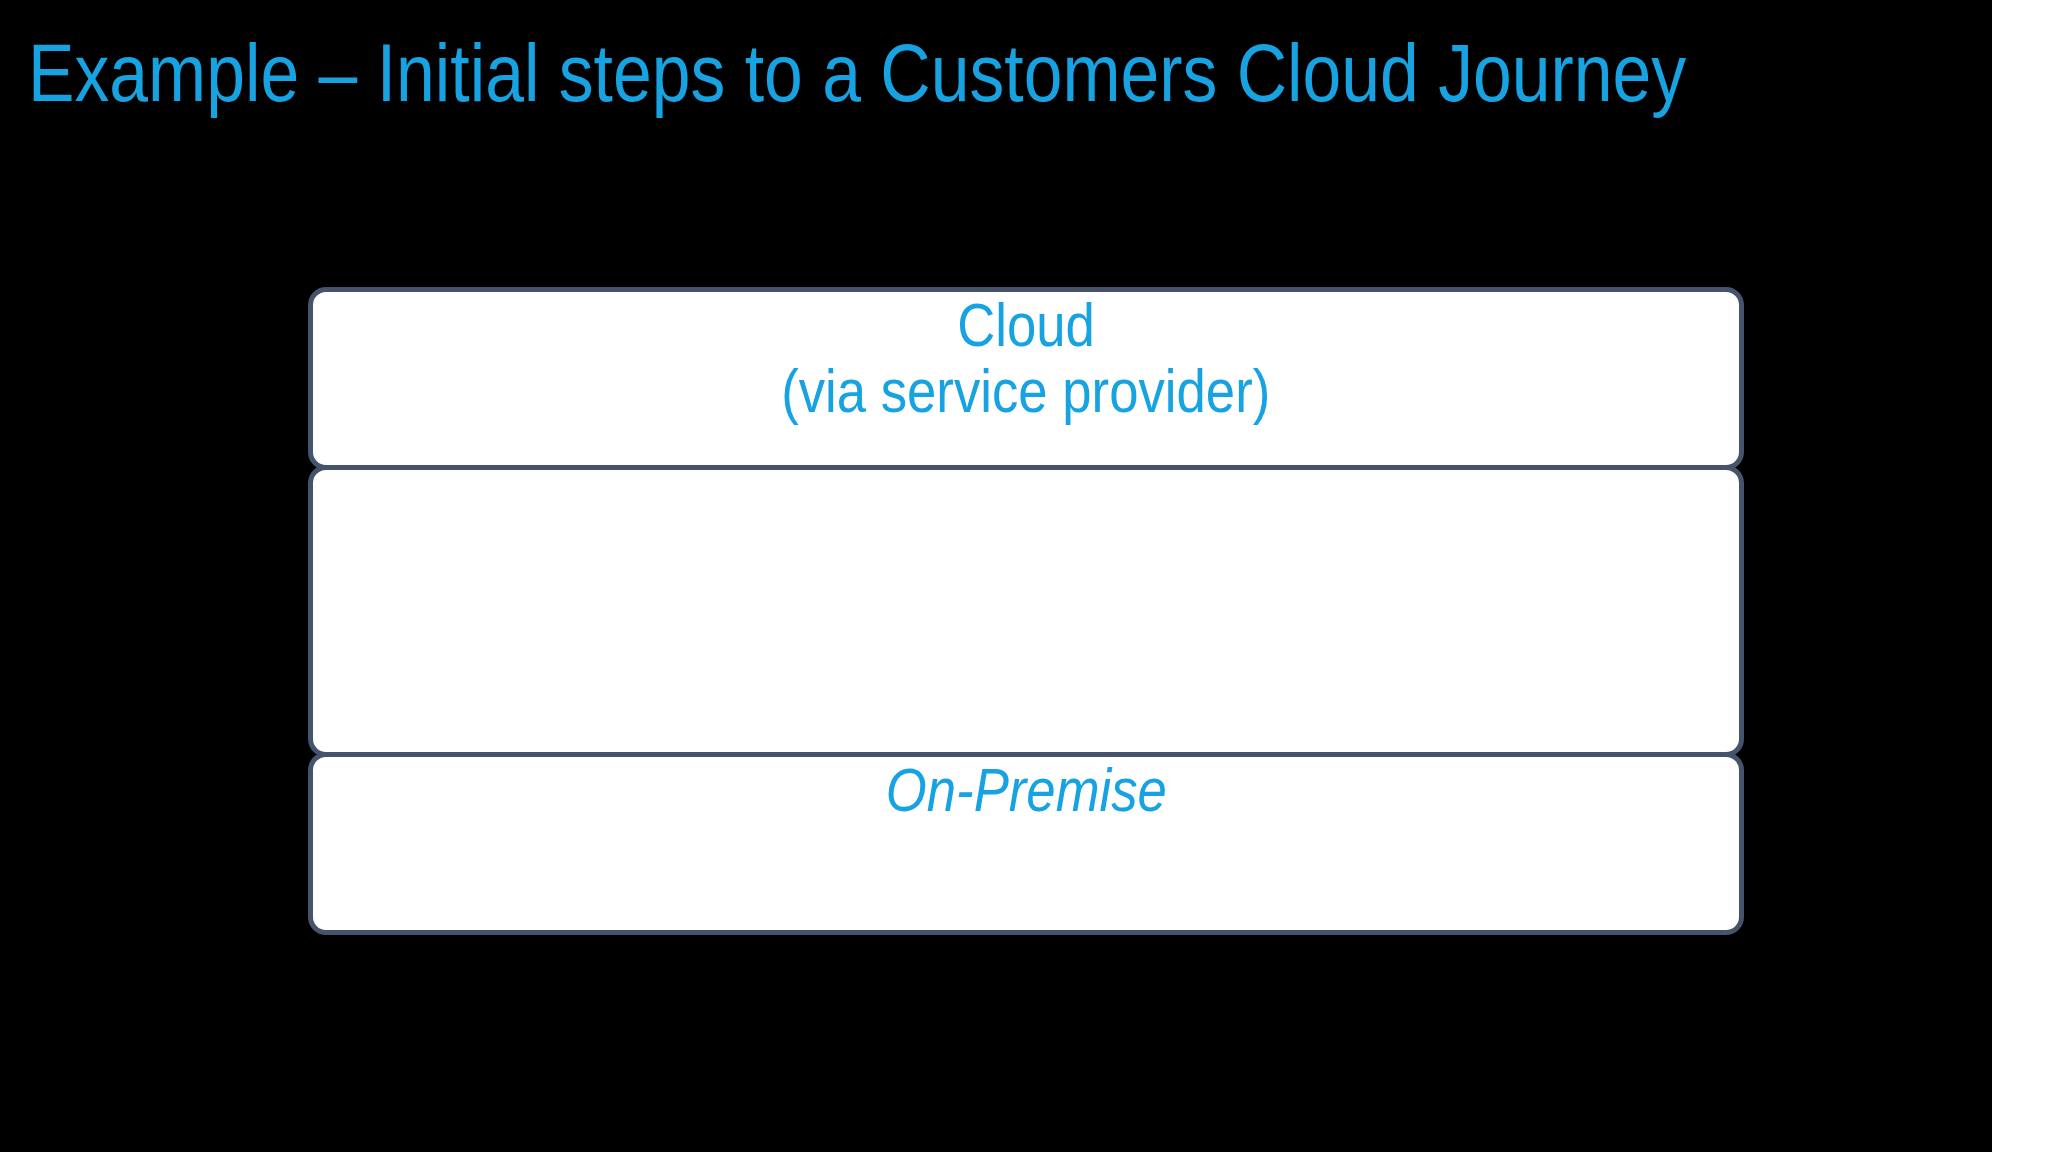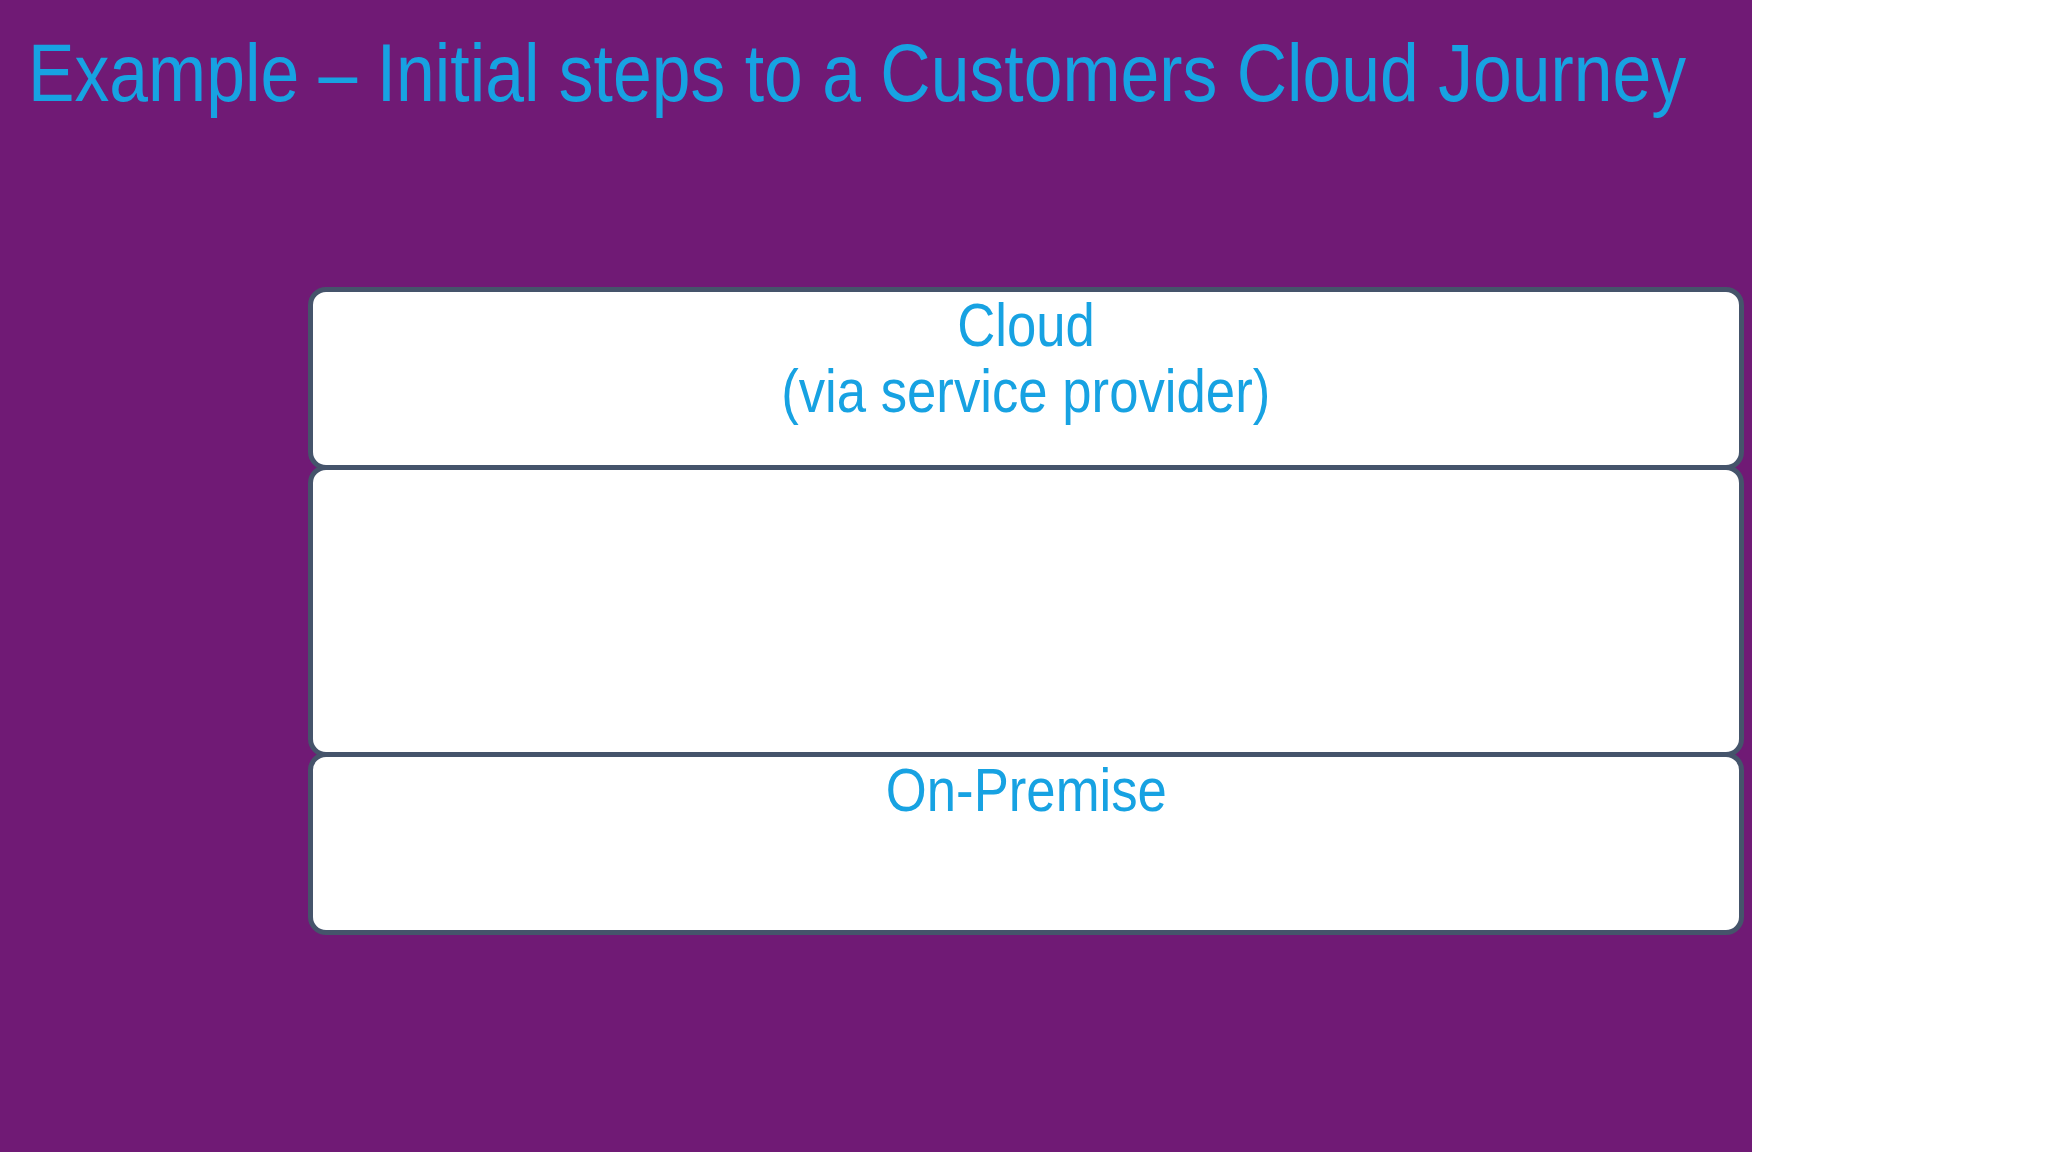--- a/index.html
+++ b/index.html
@@ -3,23 +3,23 @@
 <meta charset="utf-8">
 <style>
   html, body {
     margin: 0;
     padding: 0;
     background: #ffffff;
     font-family: "Liberation Sans", sans-serif;
   }
   .slide {
     position: relative;
-    width: 1752px;
+    width: 1992px;
     height: 1152px;
-    background: #701a75;
+    background: #000000;
     overflow: hidden;
   }
   .slide-title {
     position: absolute;
     left: 28px;
     top: 18px;
     height: 110px;
     line-height: 110px;
     font-size: 82px;
     font-weight: 400;
@@ -40,20 +40,21 @@
     width: 1436px;
     border: 5px solid #45546B;
     border-radius: 18px;
     background: #ffffff;
     display: flex;
     flex-direction: column;
     align-items: center;
   }
   .layer + .layer {
     margin-top: -5px;
+    font-style: italic;
   }
   .layer-cloud   { height: 183px; }
   .layer-middle  { height: 292px; }
   .layer-onprem  { height: 183px; }
   .layer-label-line {
     display: inline-block;
     font-size: 62px;
     line-height: 66px;
     font-weight: 400;
     color: #17A2E2;

